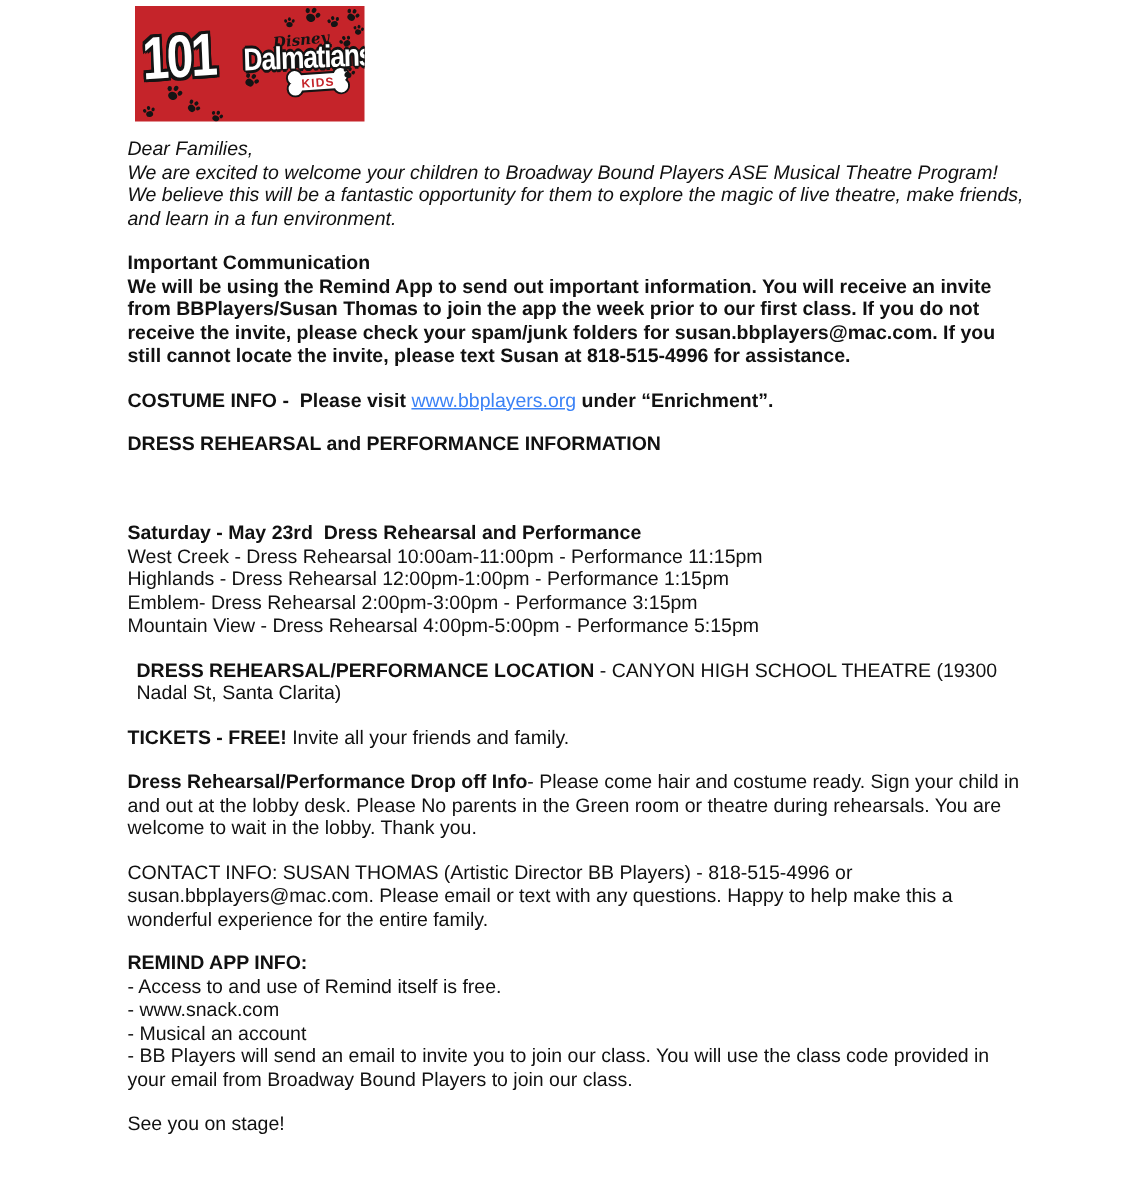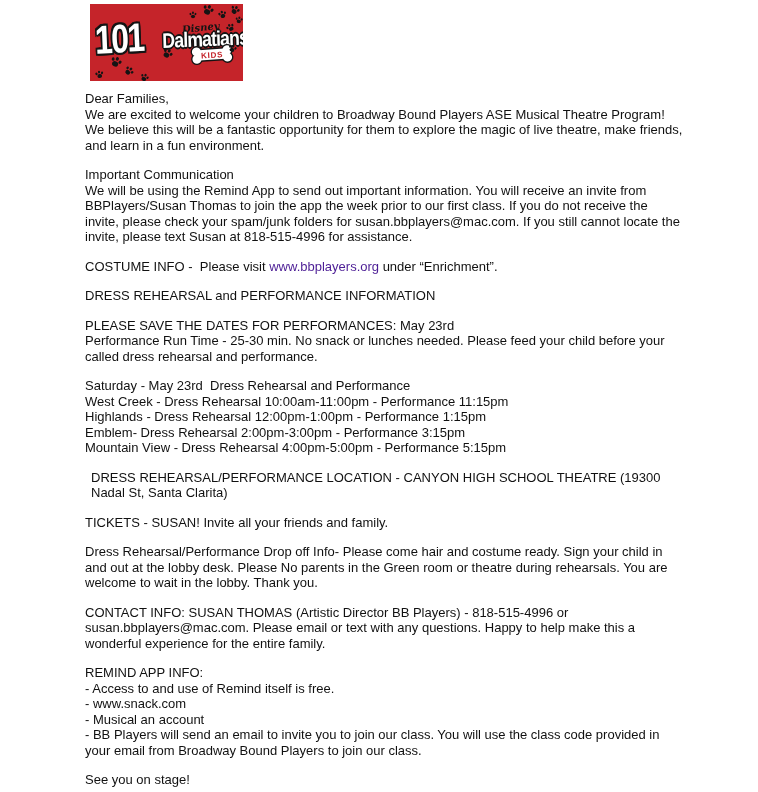--- a/index.html
+++ b/index.html
@@ -34,24 +34,24 @@
       -2px 0 0 #141414, 2px 0 0 #141414;
   }
   .bone { position:absolute; left:100px; top:41px; width:44px; height:19px; transform:rotate(-4deg); }
   .bone svg { display:block; width:44px; height:19px; }
   .paw { position:absolute; }
   .defs { position:absolute; width:0; height:0; }
   
   .content { position:absolute; left:85px; top:91px; width:600px;
     font-size:13px; line-height:15.5px; }
   .content p { margin:14px 0 0 0; white-space:pre-wrap; }
-  .content p.first { margin-top:0; }
-  .b { font-weight:normal; }
+  .content p.first { margin-top:0;font-style:italic; }
+  .b { font-weight:bold; }
   .indent { padding-left:6px; }
-  .link { color:#4c1d95; cursor:pointer; }
+  .link { color:#3b82f6; text-decoration:underline; cursor:pointer; }
 </style>
 </head>
 <body>
 
 <div class="page">
 
   <svg class="defs" aria-hidden="true">
     <defs>
       <g id="pawshape" fill="#141414">
         <ellipse cx="10" cy="13.5" rx="5.2" ry="4.4"></ellipse>
@@ -128,27 +128,27 @@
   <div class="content">
 
     <p class="first"><span>Dear Families,</span><br><span>We are excited to welcome your children to Broadway Bound Players ASE Musical Theatre Program! We believe this will be a fantastic opportunity for them to explore the magic of live theatre, make friends, and learn in a fun environment.</span></p>
 
     <p><span class="b">Important Communication</span><br><span class="b">We will be using the Remind App to send out important information. You will receive an invite from BBPlayers/Susan Thomas to join the app the week prior to our first class. If you do not receive the invite, please check your spam/junk folders for susan.bbplayers@mac.com. If you still cannot locate the invite, please text Susan at 818-515-4996 for assistance.</span></p>
 
     <p><span class="b">COSTUME INFO -  Please visit </span><a class="link">www.bbplayers.org</a><span class="b"> under “Enrichment”.</span></p>
 
     <p class="b">DRESS REHEARSAL and PERFORMANCE INFORMATION</p>
 
-    <p><span class="b">PLEASE SAVE THE DATES FOR PERFORMANCES: May 23rd</span><br><span>Performance Run Time - 25-30 min. No snack or lunches needed. Please feed your child before your called dress rehearsal and performance.</span></p>
+    <p><br></p>
 
     <p><span class="b">Saturday - May 23rd  Dress Rehearsal and Performance</span><br><span>West Creek - Dress Rehearsal 10:00am-11:00pm - Performance 11:15pm</span><br><span>Highlands - Dress Rehearsal 12:00pm-1:00pm - Performance 1:15pm</span><br><span>Emblem- Dress Rehearsal 2:00pm-3:00pm - Performance 3:15pm</span><br><span>Mountain View - Dress Rehearsal 4:00pm-5:00pm - Performance 5:15pm</span></p>
 
     <p class="indent"><span class="b">DRESS REHEARSAL/PERFORMANCE LOCATION</span><span> - CANYON HIGH SCHOOL THEATRE (19300 Nadal St, Santa Clarita)</span></p>
 
-    <p><span class="b">TICKETS - SUSAN!</span><span> Invite all your friends and family.</span></p>
+    <p><span class="b">TICKETS - FREE!</span><span> Invite all your friends and family.</span></p>
 
     <p><span class="b">Dress Rehearsal/Performance Drop off Info</span><span>- Please come hair and costume ready. Sign your child in and out at the lobby desk. Please No parents in the Green room or theatre during rehearsals. You are welcome to wait in the lobby. Thank you.</span></p>
 
     <p>CONTACT INFO: SUSAN THOMAS (Artistic Director BB Players) - 818-515-4996 or susan.bbplayers@mac.com. Please email or text with any questions. Happy to help make this a wonderful experience for the entire family.</p>
 
     <p><span class="b">REMIND APP INFO:</span><br><span>- Access to and use of Remind itself is free.</span><br><span>- www.snack.com</span><br><span>- Musical an account</span><br><span>- BB Players will send an email to invite you to join our class. You will use the class code provided in your email from Broadway Bound Players to join our class.</span></p>
 
     <p>See you on stage!</p>
 
   </div>

